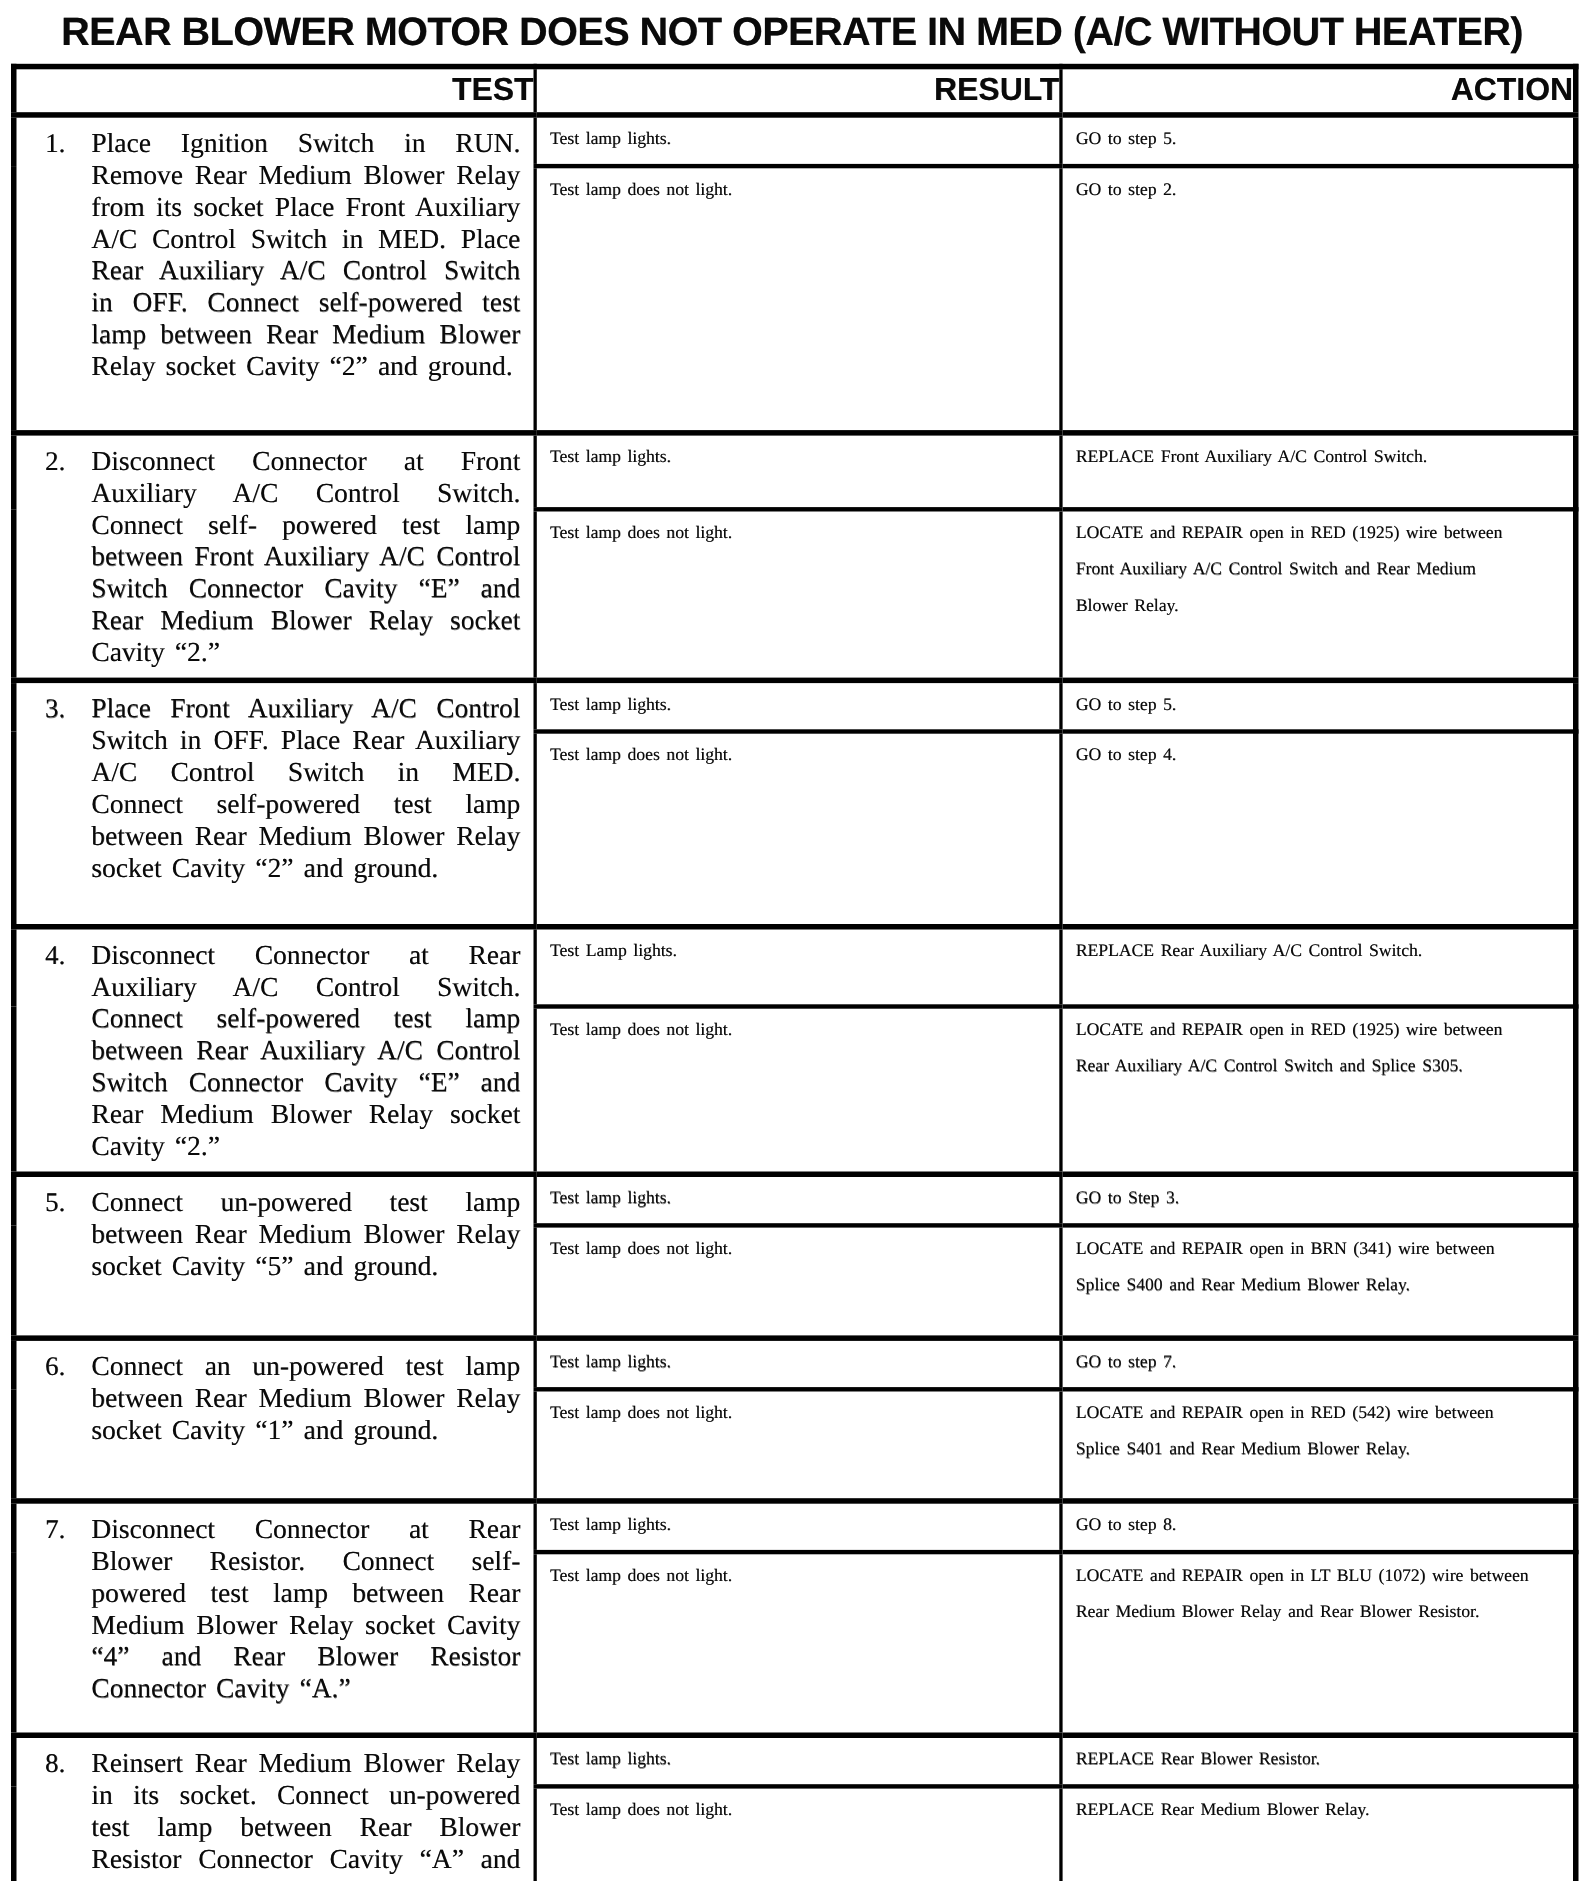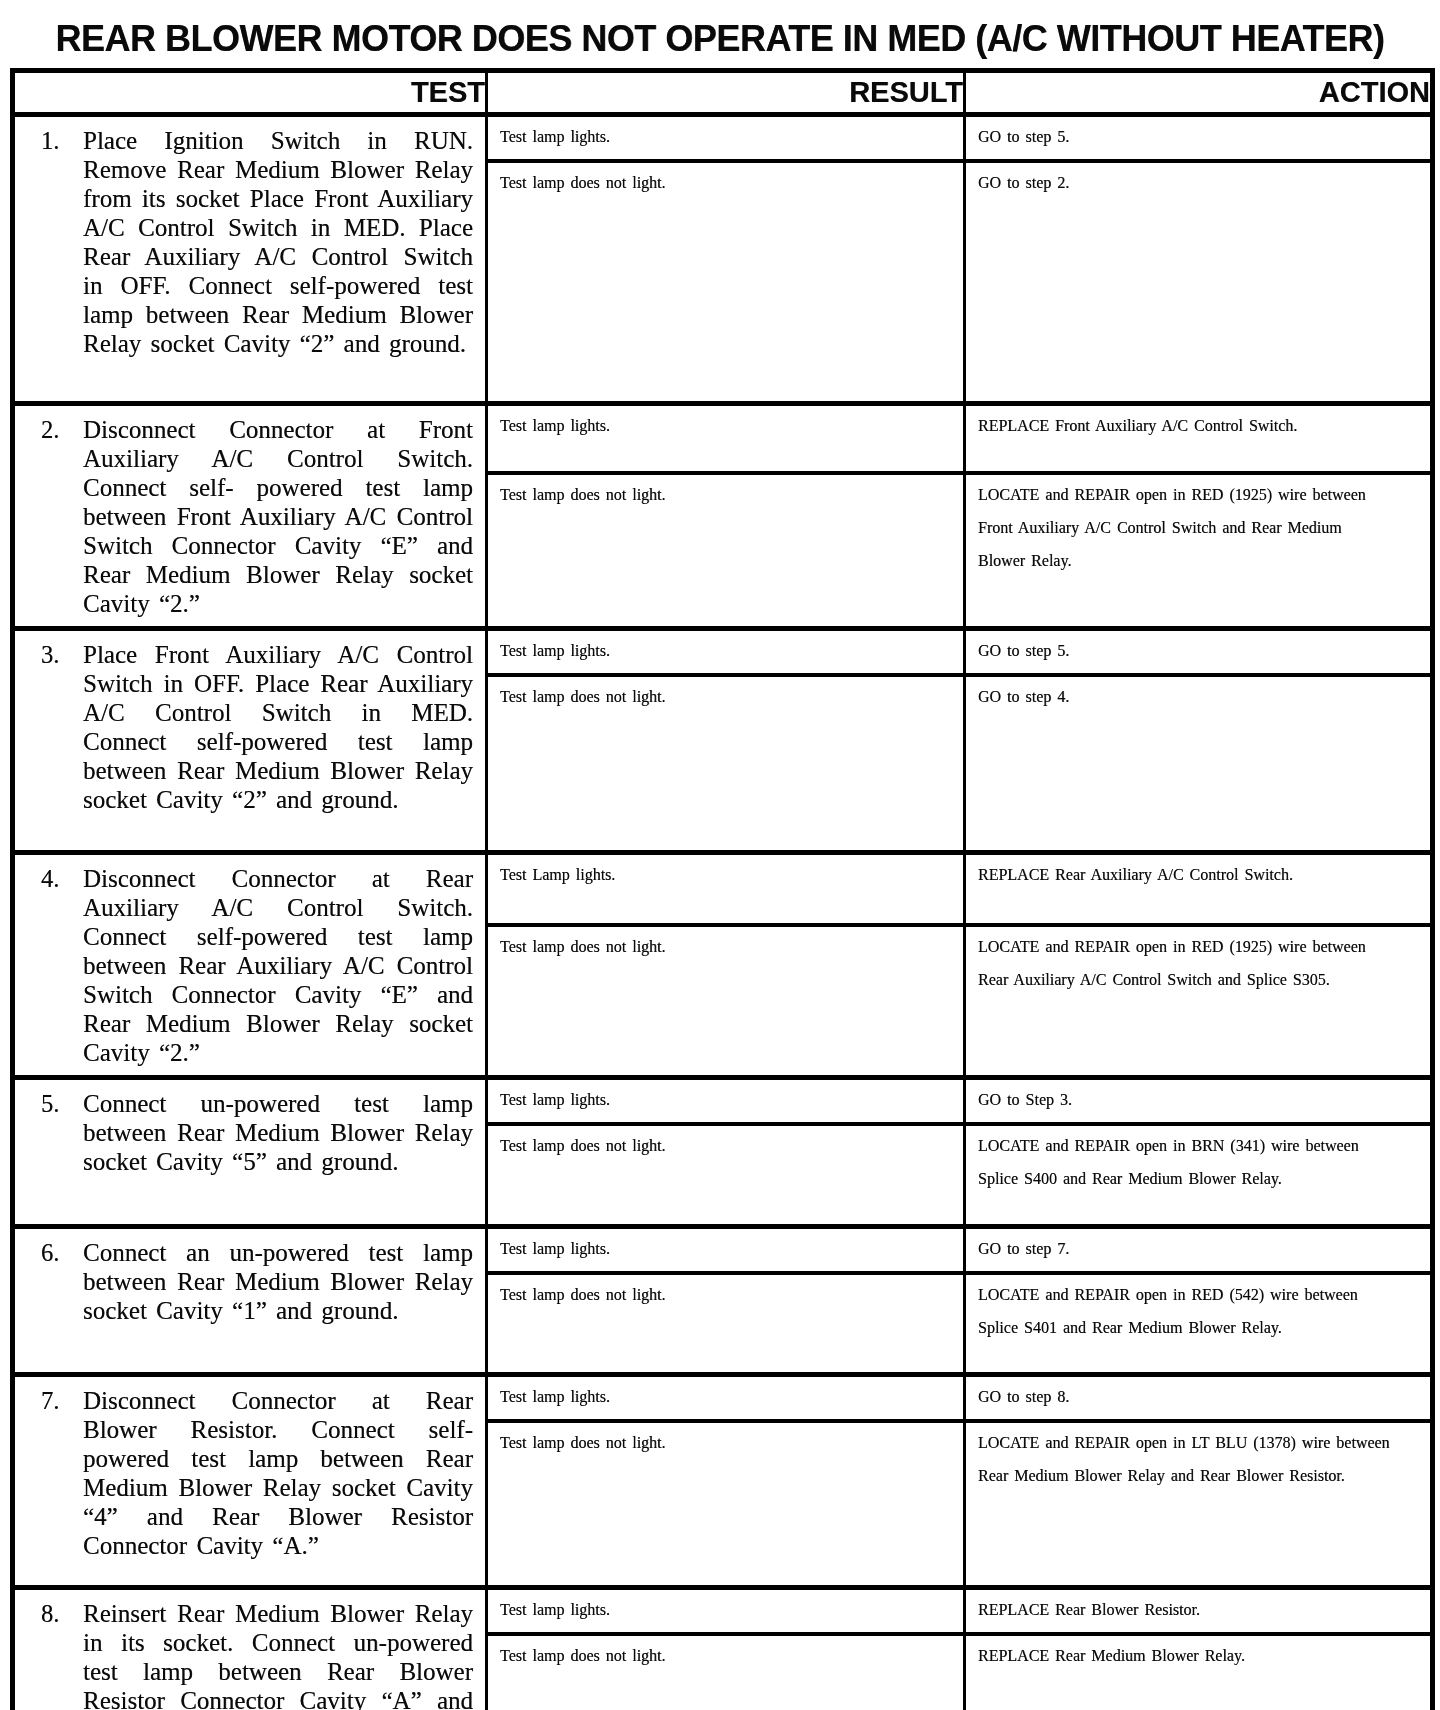--- a/index.html
+++ b/index.html
@@ -9,21 +9,21 @@
     color: #0a0a0a;
   }
   .page {
     width: 1440px;
     box-sizing: border-box;
     padding: 6px 10px 8px 10px;
     background: #ffffff;
     font-family: "Liberation Serif", "DejaVu Serif", serif;
   }
   .title {
-    margin: 12px 0 8px 0;
+    margin: 2px 0 8px 0;
     font-family: "Liberation Sans", "DejaVu Sans", sans-serif;
     font-weight: bold;
     font-size: 36px;
     letter-spacing: -0.5px;
     text-align: center;
     white-space: nowrap;
     color: #0a0a0a;
   }
   table.diag {
     width: 1420px;
@@ -214,21 +214,21 @@
           <div class="ti">
             <span class="num">7.</span>
             <span class="txt">Disconnect Connector at Rear Blower Resistor. Connect self-powered test lamp between Rear Medium Blower Relay socket Cavity “4” and Rear Blower Resistor Connector Cavity “A.”</span>
           </div>
         </td>
         <td class="result">Test lamp lights.</td>
         <td class="action">GO to step 8.</td>
       </tr>
       <tr style="height:166px">
         <td class="result">Test lamp does not light.</td>
-        <td class="action">LOCATE and REPAIR open in LT BLU (1378) wire between Rear Medium Blower Relay and Rear Blower Resistor.</td>
+        <td class="action">LOCATE and REPAIR open in LT BLU (1072) wire between Rear Medium Blower Relay and Rear Blower Resistor.</td>
       </tr>
     </tbody>
 
     <tbody>
       <tr style="height:38px">
         <td class="test" rowspan="2">
           <div class="ti">
             <span class="num">8.</span>
             <span class="txt">Reinsert Rear Medium Blower Relay in its socket. Connect un-powered test lamp between Rear Blower Resistor Connector Cavity “A” and ground.</span>
           </div>

